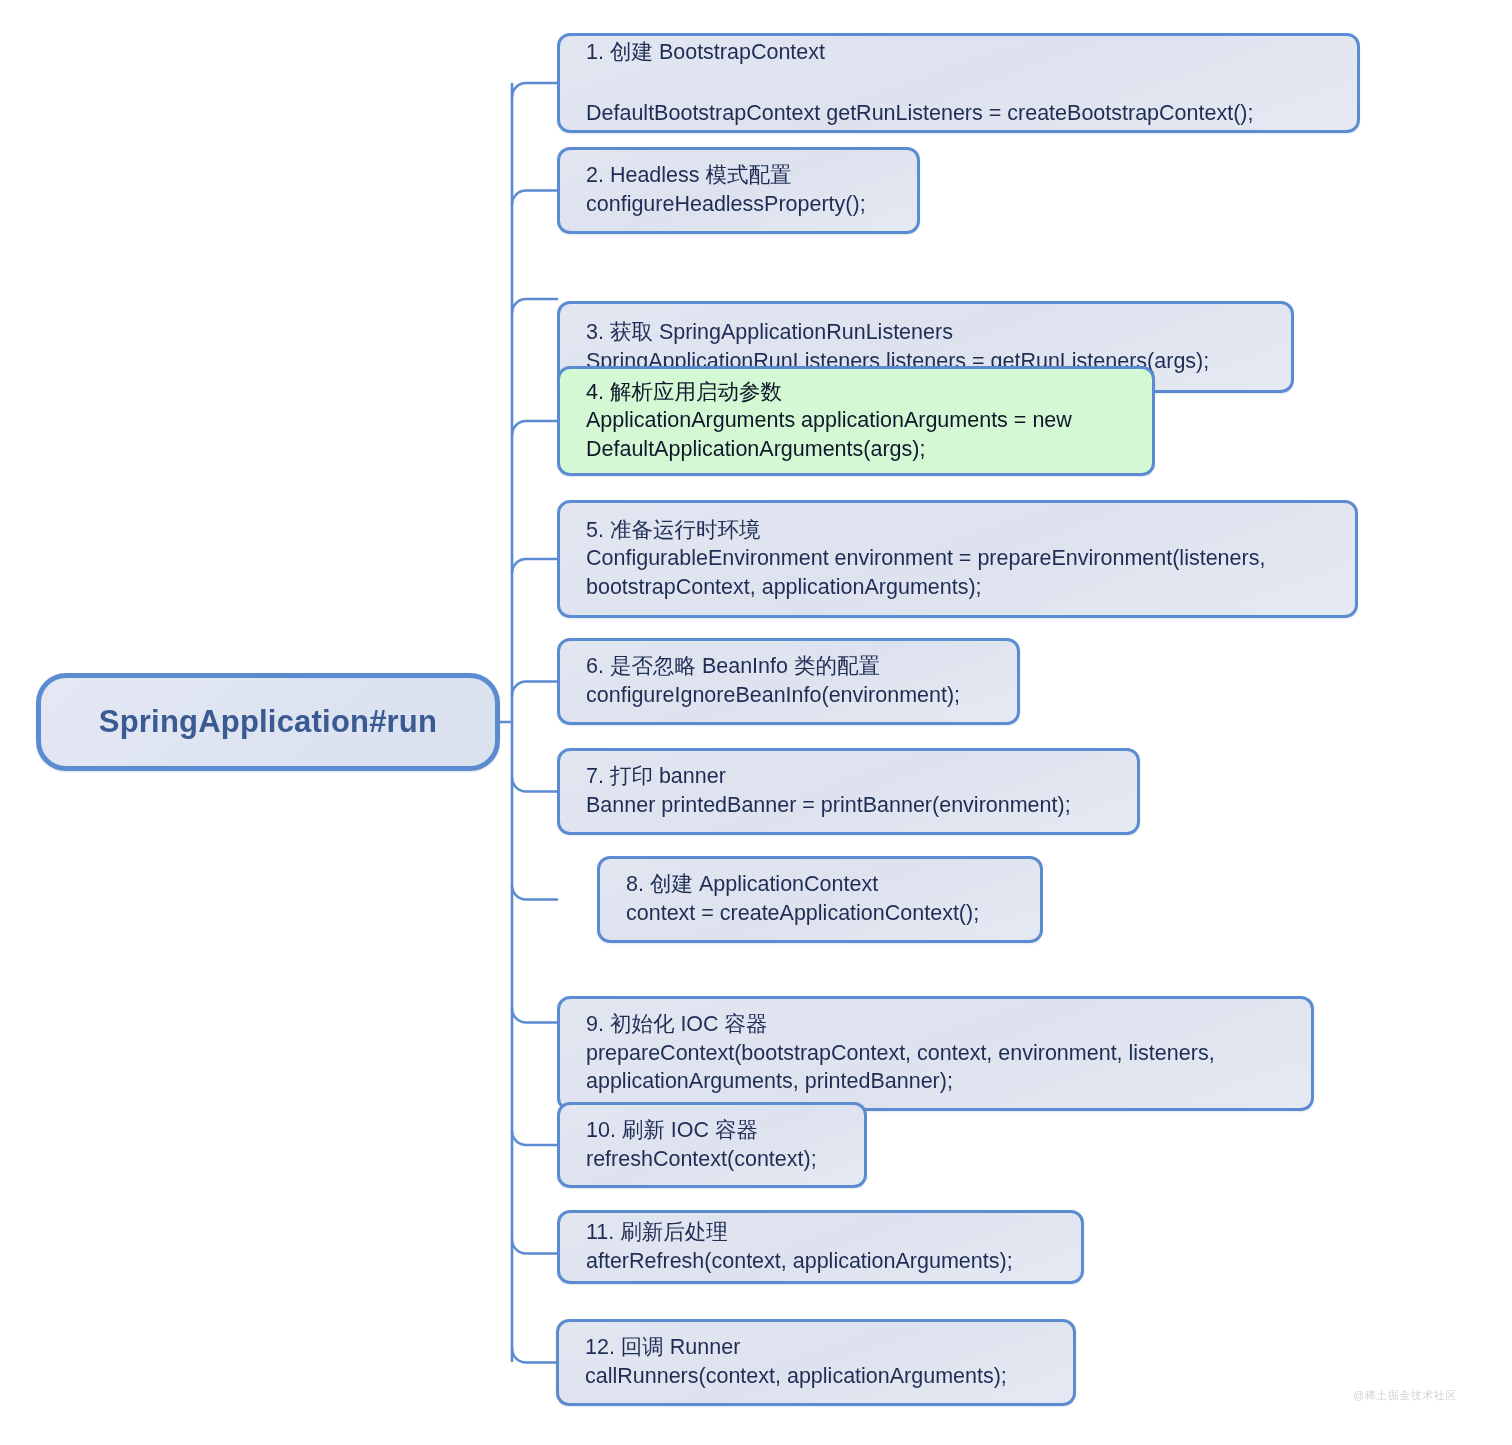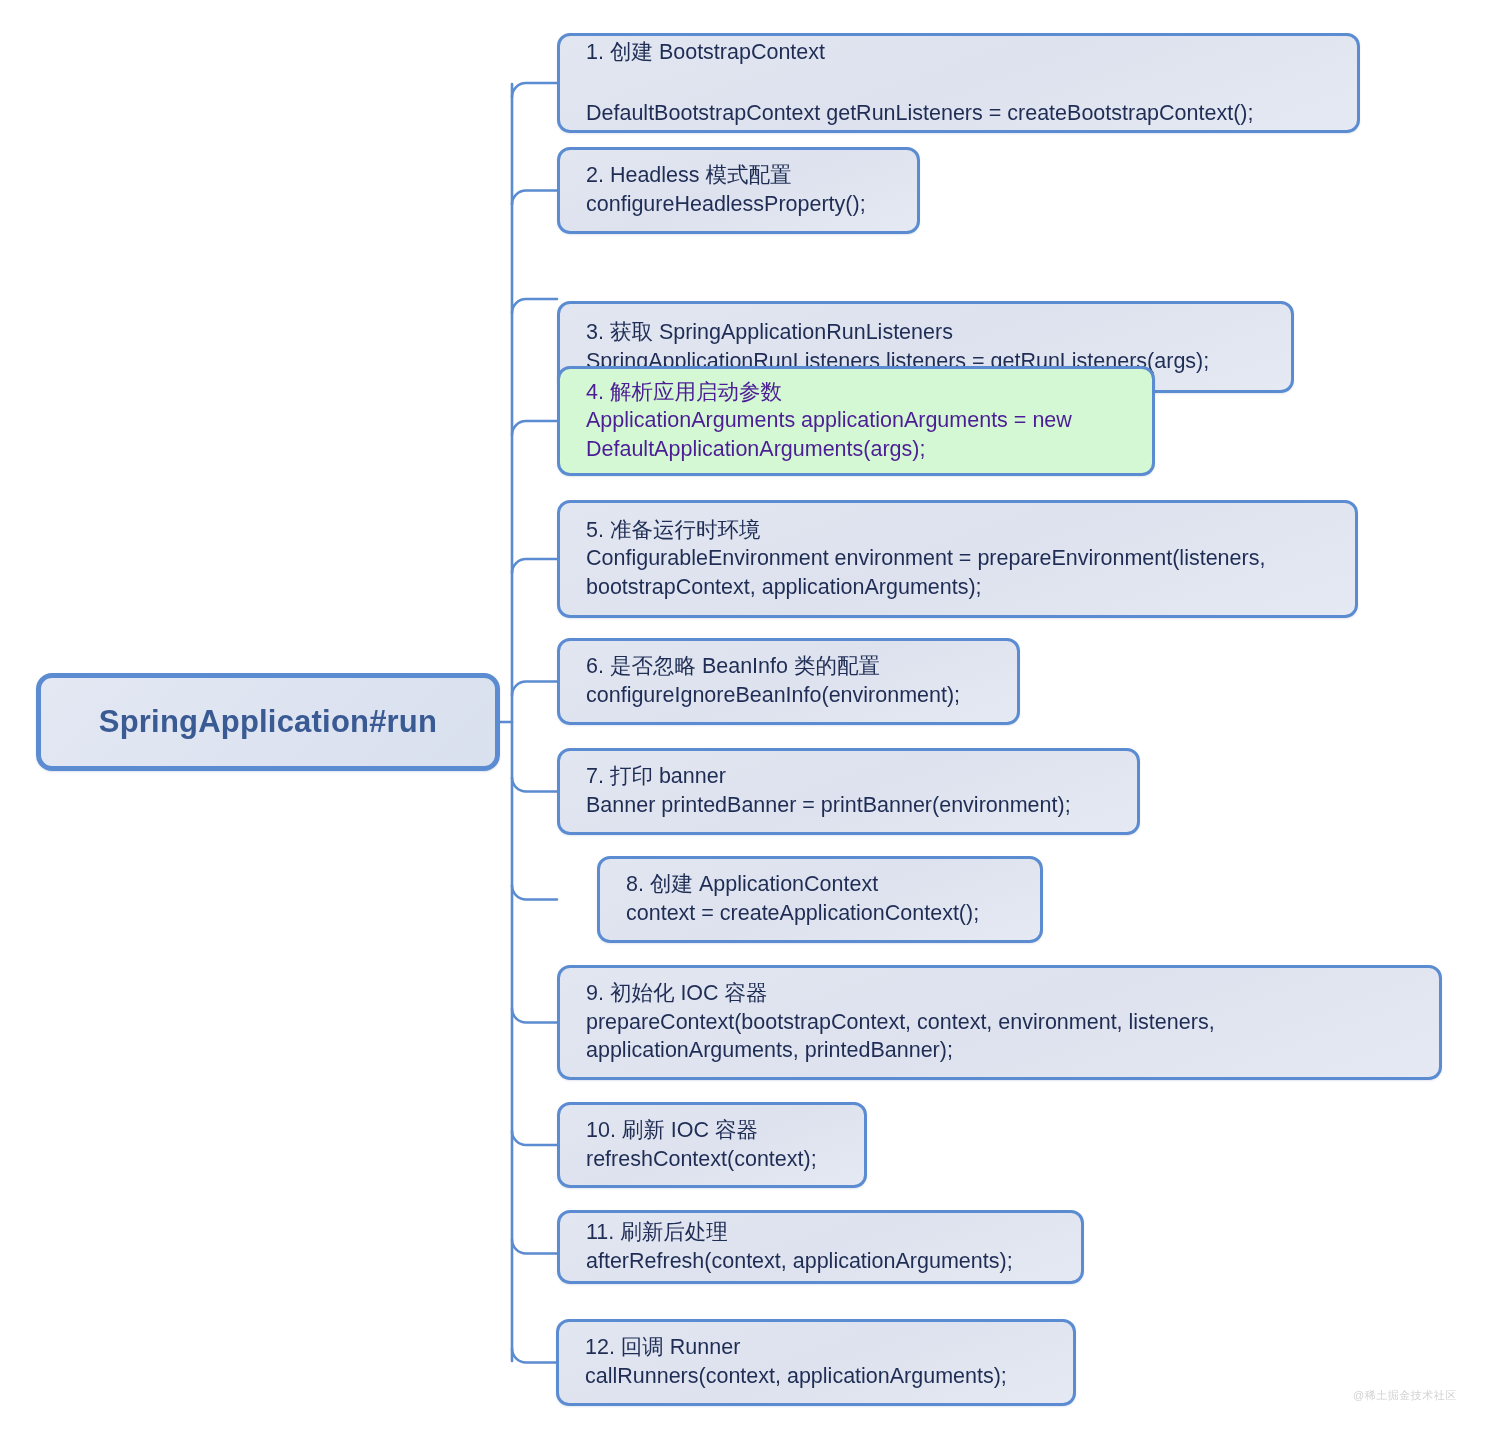--- a/index.html
+++ b/index.html
@@ -26,21 +26,21 @@
     pointer-events: none;
   }
   .root-node {
     position: absolute;
     display: flex;
     align-items: center;
     justify-content: center;
     box-sizing: border-box;
     background: linear-gradient(135deg, #e3e8f3 0%, #dde3f0 55%, #d9e0ee 100%);
     border: 5px solid #5b8bd0;
-    border-radius: 16px;
+    border-radius: 30px;
     box-shadow: 0 1px 2px rgba(60, 90, 150, 0.18);
   }
   .root-label {
     font-size: 31px;
     font-weight: bold;
     color: #3a5a93;
     letter-spacing: 0.2px;
     white-space: nowrap;
   }
   .node {
@@ -61,21 +61,21 @@
   }
   .node-title,
   .node-code {
     font-size: 21.5px;
     color: #1f2d55;
     line-height: 1.33;
     white-space: pre-wrap;
   }
   .node.green .node-title,
   .node.green .node-code {
-    color: #4c1d95;
+    color: #0f172a;
   }
   .watermark {
     position: absolute;
     font-size: 11px;
     color: #d3d3d3;
     white-space: nowrap;
     letter-spacing: 0.5px;
     margin-left: 48px;
   }
 </style>
@@ -130,21 +130,21 @@
       <div class="node-code">configureIgnoreBeanInfo(environment);</div>
     </div>
     <div class="node" style="left: 557px; top: 748px; width: 583px; height: 87px;">
       <div class="node-title">7. 打印 banner</div>
       <div class="node-code">Banner printedBanner = printBanner(environment);</div>
     </div>
     <div class="node" style="left: 557px; top: 856px; width: 446px; height: 87px; margin-left: 40px;">
       <div class="node-title">8. 创建 ApplicationContext</div>
       <div class="node-code">context = createApplicationContext();</div>
     </div>
-    <div class="node" style="left: 557px; top: 965px; width: 885px; height: 115px;">
+    <div class="node" style="left: 557px; top: 996px; width: 757px; height: 115px;">
       <div class="node-title">9. 初始化 IOC 容器</div>
       <div class="node-code">prepareContext(bootstrapContext, context, environment, listeners, applicationArguments, printedBanner);</div>
     </div>
     <div class="node" style="left: 557px; top: 1102px; width: 310px; height: 86px;">
       <div class="node-title">10. 刷新 IOC 容器</div>
       <div class="node-code">refreshContext(context);</div>
     </div>
     <div class="node" style="left: 557px; top: 1210px; width: 527px; height: 74px;">
       <div class="node-title">11. 刷新后处理</div>
       <div class="node-code">afterRefresh(context, applicationArguments);</div>

